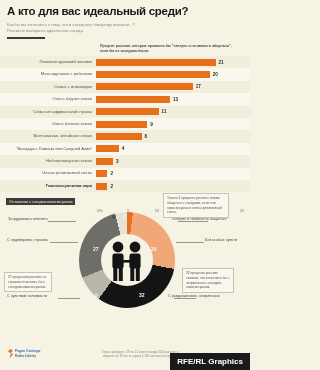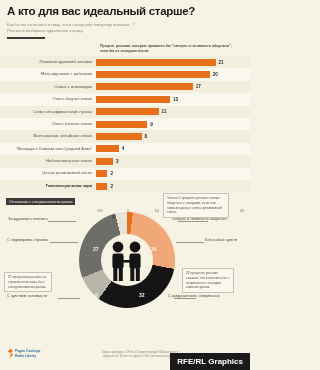--- a/index.html
+++ b/index.html
@@ -285,21 +285,21 @@
     font-size: 8px;
     font-weight: bold;
     padding: 4px 7px;
     text-align: right;
   }
 </style>
 </head>
 <body>
 
 <div class="header">
-  <div class="title">А кто для вас идеальный старше?</div>
+  <div class="title">А кто для вас идеальный среди?</div>
   <div class="subtitle">
     <div>Как бы вы отнеслись к тому, что в соседнюю «квартиру въехали...?</div>
     <div>Россияне выбирают идеального соседа.</div>
   </div>
   <div class="rule"></div>
 </div>
 
 <div class="barchart">
 
   <div class="bar-head">Процент россиян, которые проявили бы "интерес и готовность общаться", если бы их соседями были:</div>

